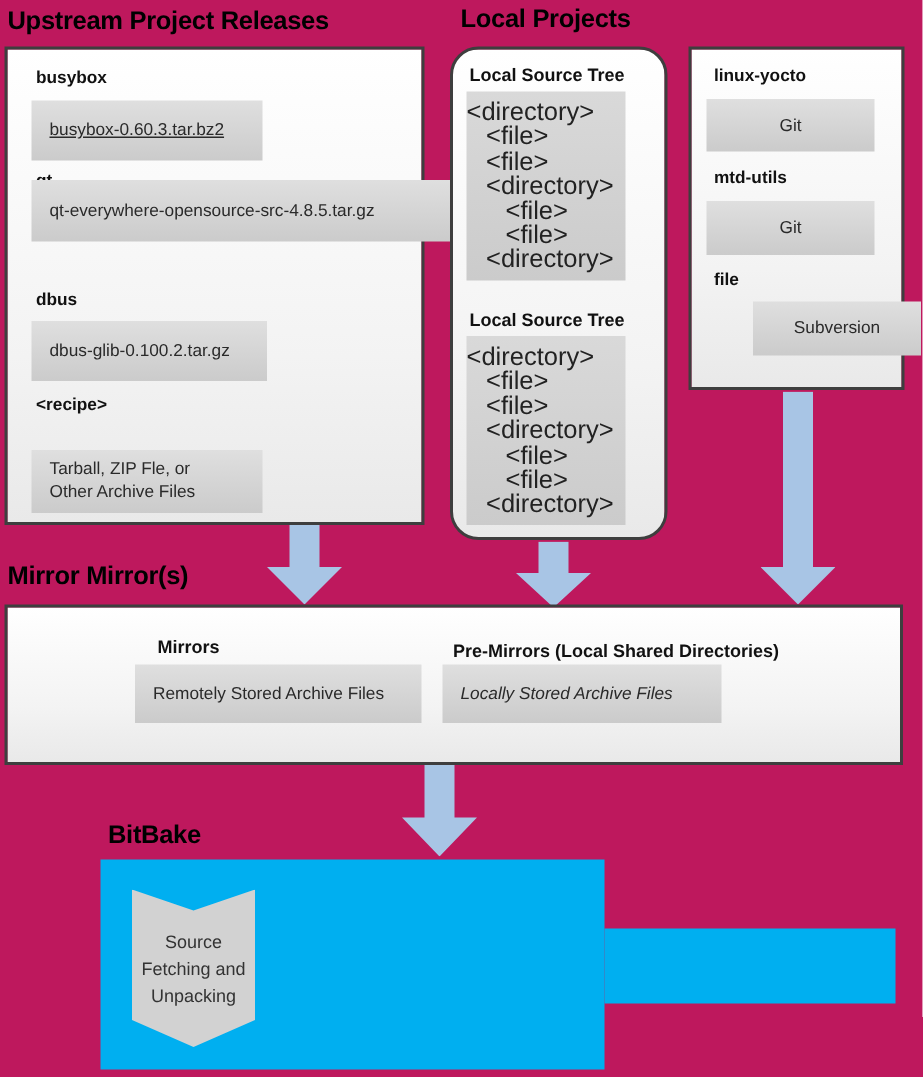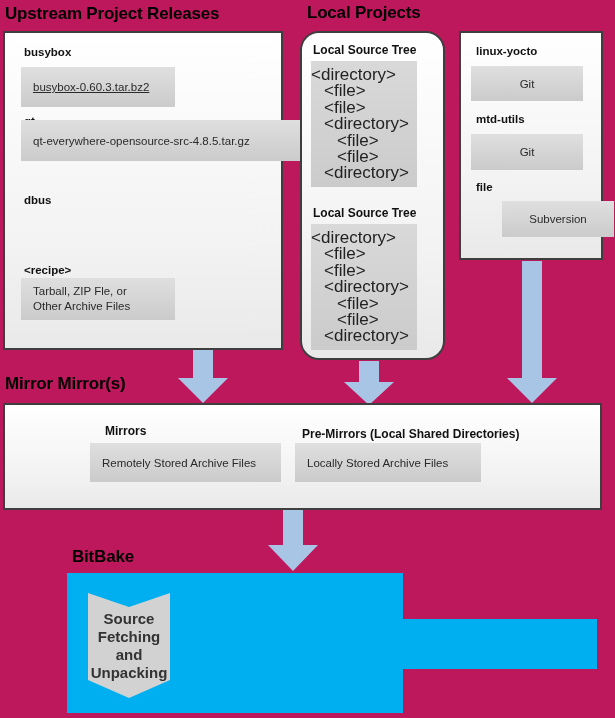--- a/index.html
+++ b/index.html
@@ -17,41 +17,42 @@
   .treebox{position:absolute;background:linear-gradient(180deg,#d9d9d9,#cbcbcb);
            font-size:17px;color:#222;padding:6px 0 0 0;box-sizing:border-box;}
   .treeline{line-height:16.4px;white-space:nowrap;}
   .treeline[data-indent="1"]{padding-left:13px;}
   .treeline[data-indent="2"]{padding-left:26px;}
   .arrow{position:absolute;background:#a8c5e5;}
   .cyan{position:absolute;background:#00aff0;}
   .chevron{position:absolute;background:#d2d2d2;
            clip-path:polygon(0 0,50% 14px,100% 0,100% 87px,50% 105px,0 87px);
            display:flex;align-items:center;justify-content:center;text-align:center;
-           font-size:15px;line-height:18px;color:#333;white-space:pre-line;font-weight:bold;}
+           font-size:12px;line-height:18px;color:#333;white-space:pre-line;}
 </style>
 </head>
 <body>
 
 <div class="canvas">
 
   <div class="h1" style="left:5px;top:4px;">Upstream Project Releases</div>
   <div class="h1" style="left:307px;top:3px;">Local Projects</div>
   <div class="h1" style="left:462px;top:3px;margin-top:29px;">SCMs (optional)</div>
   <div class="h1" style="left:5px;top:374px;">Mirror Mirror(s)</div>
   <div class="h1" style="left:72px;top:547px;">BitBake</div>
 
   <div class="panel" style="left:3px;top:31px;width:280px;height:319px;">
     <div class="ilabel" style="left:19px;top:13px;">busybox</div>
     <div class="gbox left" style="left:16px;top:34px;width:154px;height:40px;text-decoration:underline;">busybox-0.60.3.tar.bz2</div>
     <div class="ilabel" style="left:19px;top:82px;">qt</div>
     <div class="gbox left" style="left:16px;top:87px;width:293px;height:41px;">qt-everywhere-opensource-src-4.8.5.tar.gz</div>
     <div class="ilabel" style="left:19px;top:161px;">dbus</div>
+    <div class="gbox left" style="left:16px;top:181px;width:157px;height:40px;">dbus-glib-0.100.2.tar.gz</div>
     <div class="ilabel" style="left:19px;top:231px;">&lt;recipe&gt;</div>
-    <div class="gbox left multiline" style="left:16px;top:245px;width:154px;height:42px;">Tarball, ZIP Fle, or
+    <div class="gbox left multiline" style="left:16px;top:267px;width:154px;height:42px;">Tarball, ZIP Fle, or
 Other Archive Files</div>
   </div>
 
   <div class="panel" style="left:300px;top:31px;width:145px;height:329px;border-radius:19px;">
     <div class="ilabel" style="left:11px;top:10px;font-size:12px;">Local Source Tree</div>
     <div class="treebox" style="left:9px;top:28px;width:106px;height:126px;">
       <div class="treeline" data-indent="0">&lt;directory&gt;</div>
       <div class="treeline" data-indent="1">&lt;file&gt;</div>
       <div class="treeline" data-indent="1">&lt;file&gt;</div>
       <div class="treeline" data-indent="1">&lt;directory&gt;</div>
@@ -81,21 +82,21 @@
   </div>
 
   <div class="arrow" style="left:178px;top:350px;width:50px;height:53px;clip-path:polygon(15px 0,35px 0,35px 28px,50px 28px,25px 53px,0 28px,15px 28px);"></div>
   <div class="arrow" style="left:344px;top:361px;width:50px;height:44px;clip-path:polygon(15px 0,35px 0,35px 21px,50px 21px,25px 44px,0 21px,15px 21px);"></div>
   <div class="arrow" style="left:507px;top:261px;width:50px;height:142px;clip-path:polygon(15px 0,35px 0,35px 117px,50px 117px,25px 142px,0 117px,15px 117px);"></div>
 
   <div class="panel" style="left:3px;top:403px;width:599px;height:107px;">
     <div class="ilabel" style="left:100px;top:19px;font-size:12px;">Mirrors</div>
     <div class="gbox left" style="left:85px;top:38px;width:191px;height:39px;">Remotely Stored Archive Files</div>
     <div class="ilabel" style="left:297px;top:22px;font-size:12px;">Pre-Mirrors (Local Shared Directories)</div>
-    <div class="gbox left" style="left:290px;top:38px;width:186px;height:39px;">Locally Stored Archive Files</div>
+    <div class="gbox left" style="left:290px;top:38px;width:186px;height:39px;font-style:italic;">Locally Stored Archive Files</div>
   </div>
 
   <div class="arrow" style="left:268px;top:510px;width:50px;height:61px;clip-path:polygon(15px 0,35px 0,35px 35px,50px 35px,25px 61px,0 35px,15px 35px);"></div>
 
   <div class="cyan" style="left:67px;top:573px;width:336px;height:140px;"></div>
   <div class="cyan" style="left:403px;top:619px;width:194px;height:50px;"></div>
   <div class="chevron" style="left:88px;top:593px;width:82px;height:105px;">Source
 Fetching and
 Unpacking</div>
 

